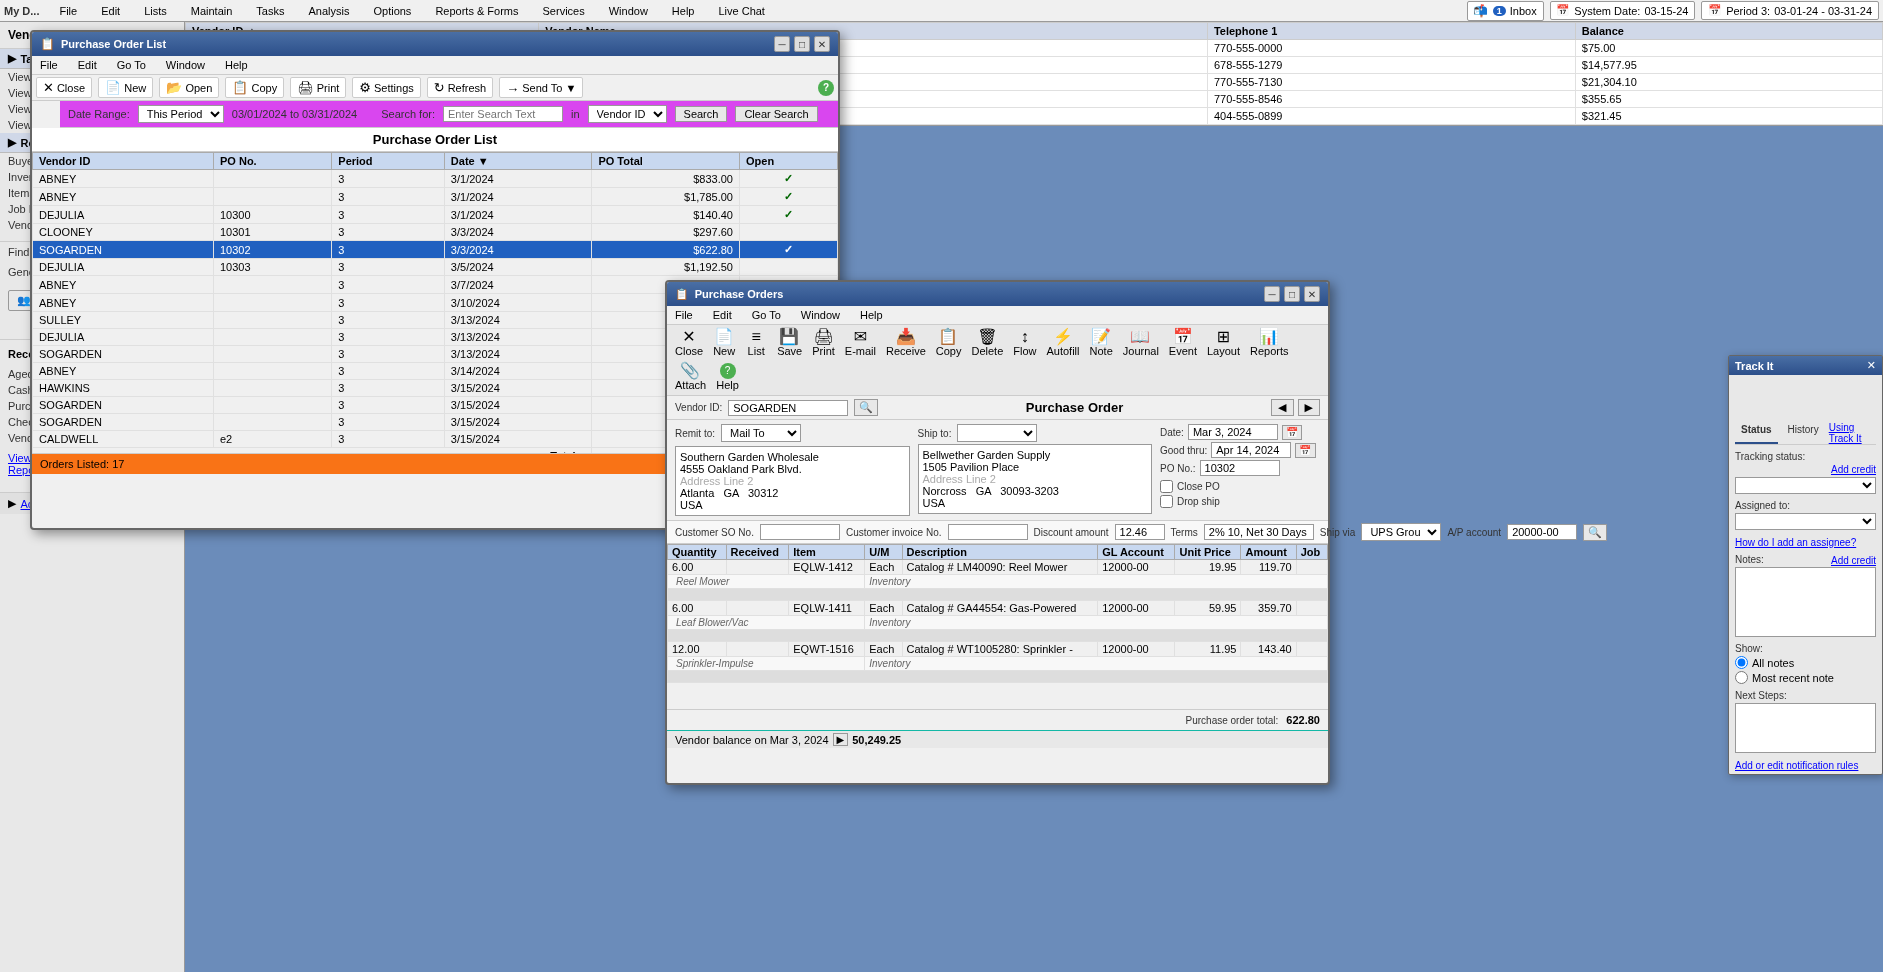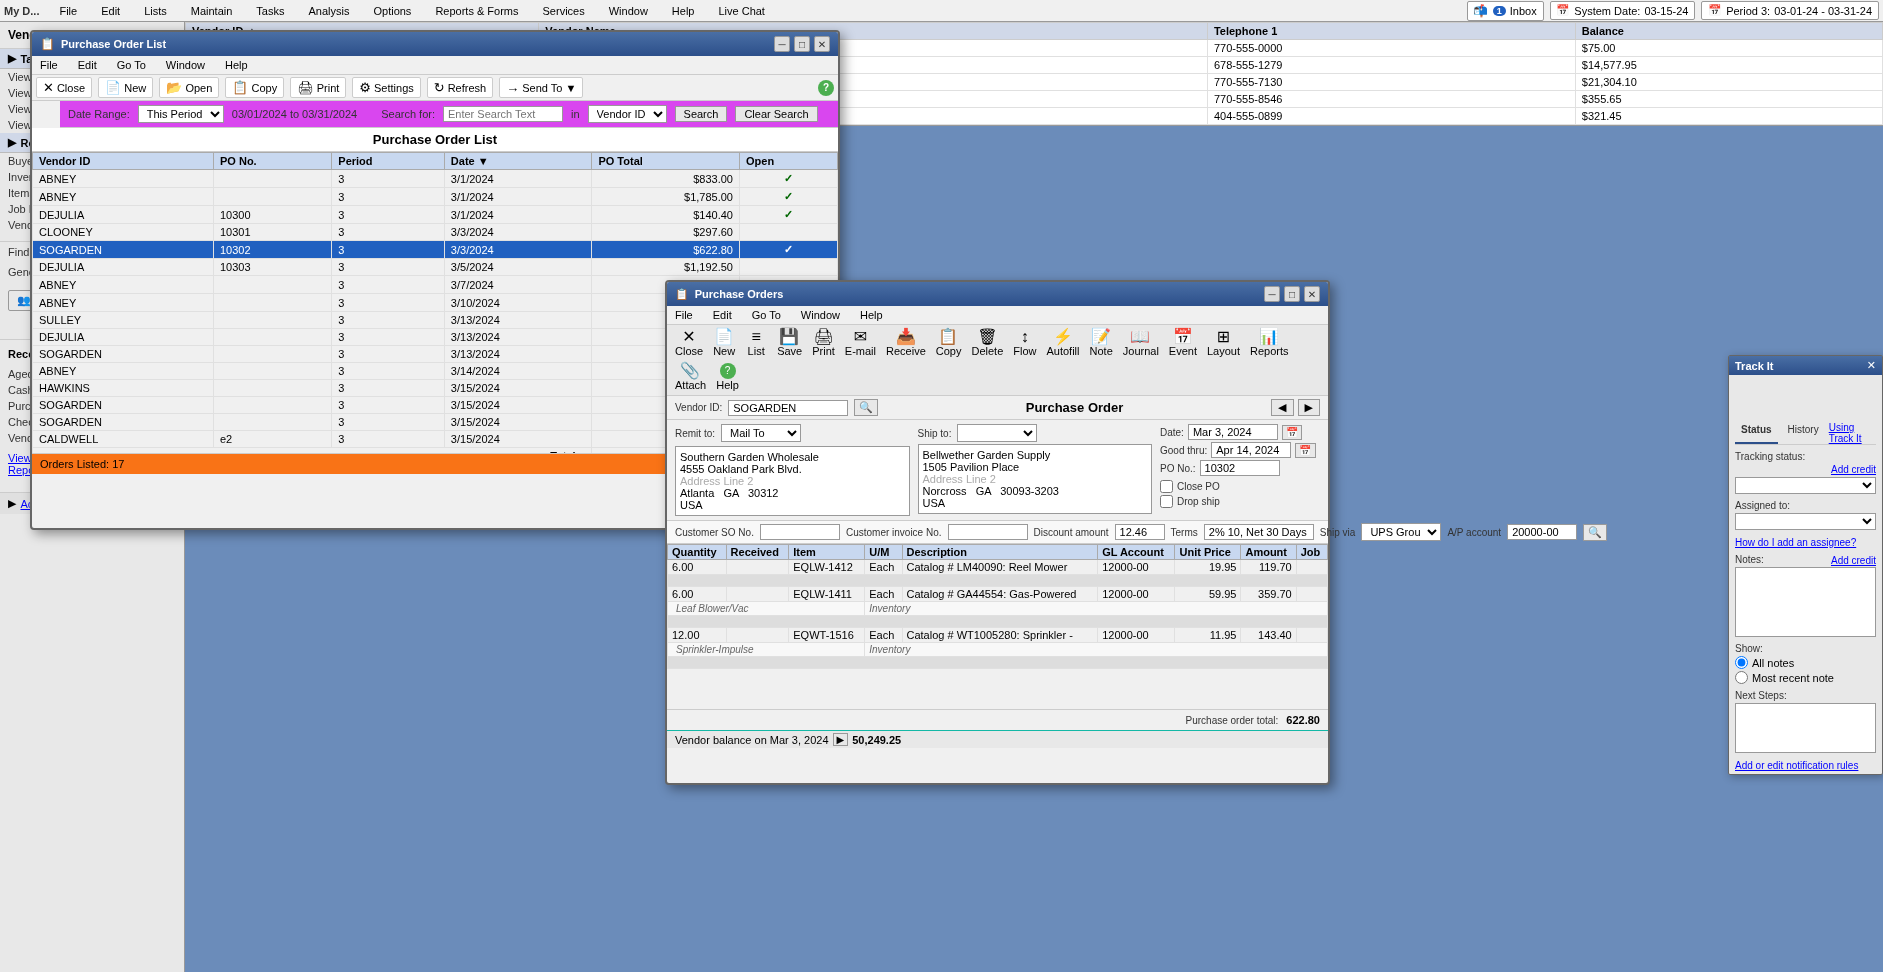--- a/index.html
+++ b/index.html
@@ -775,20 +775,24 @@
       <td>6.00</td>
       <td></td>
       <td>EQLW-1412</td>
       <td>Each</td>
       <td>Catalog # LM40090: Reel Mower</td>
       <td>12000-00</td>
       <td style="text-align:right;">19.95</td>
       <td style="text-align:right;">119.70</td>
       <td></td>
     </tr>
+          <tr class="item-desc">
+      <td colspan="3" style="padding-left:8px;font-size:10px;color:#666;">Reel Mower</td>
+      <td colspan="6" style="font-size:10px;color:#666;">Inventory</td>
+    </tr>
           <tr>
             <td colspan="9" style="height:12px;background:#ddd;"></td>
           </tr>
           <tr>
       <td>6.00</td>
       <td></td>
       <td>EQLW-1411</td>
       <td>Each</td>
       <td>Catalog # GA44554: Gas-Powered</td>
       <td>12000-00</td>

